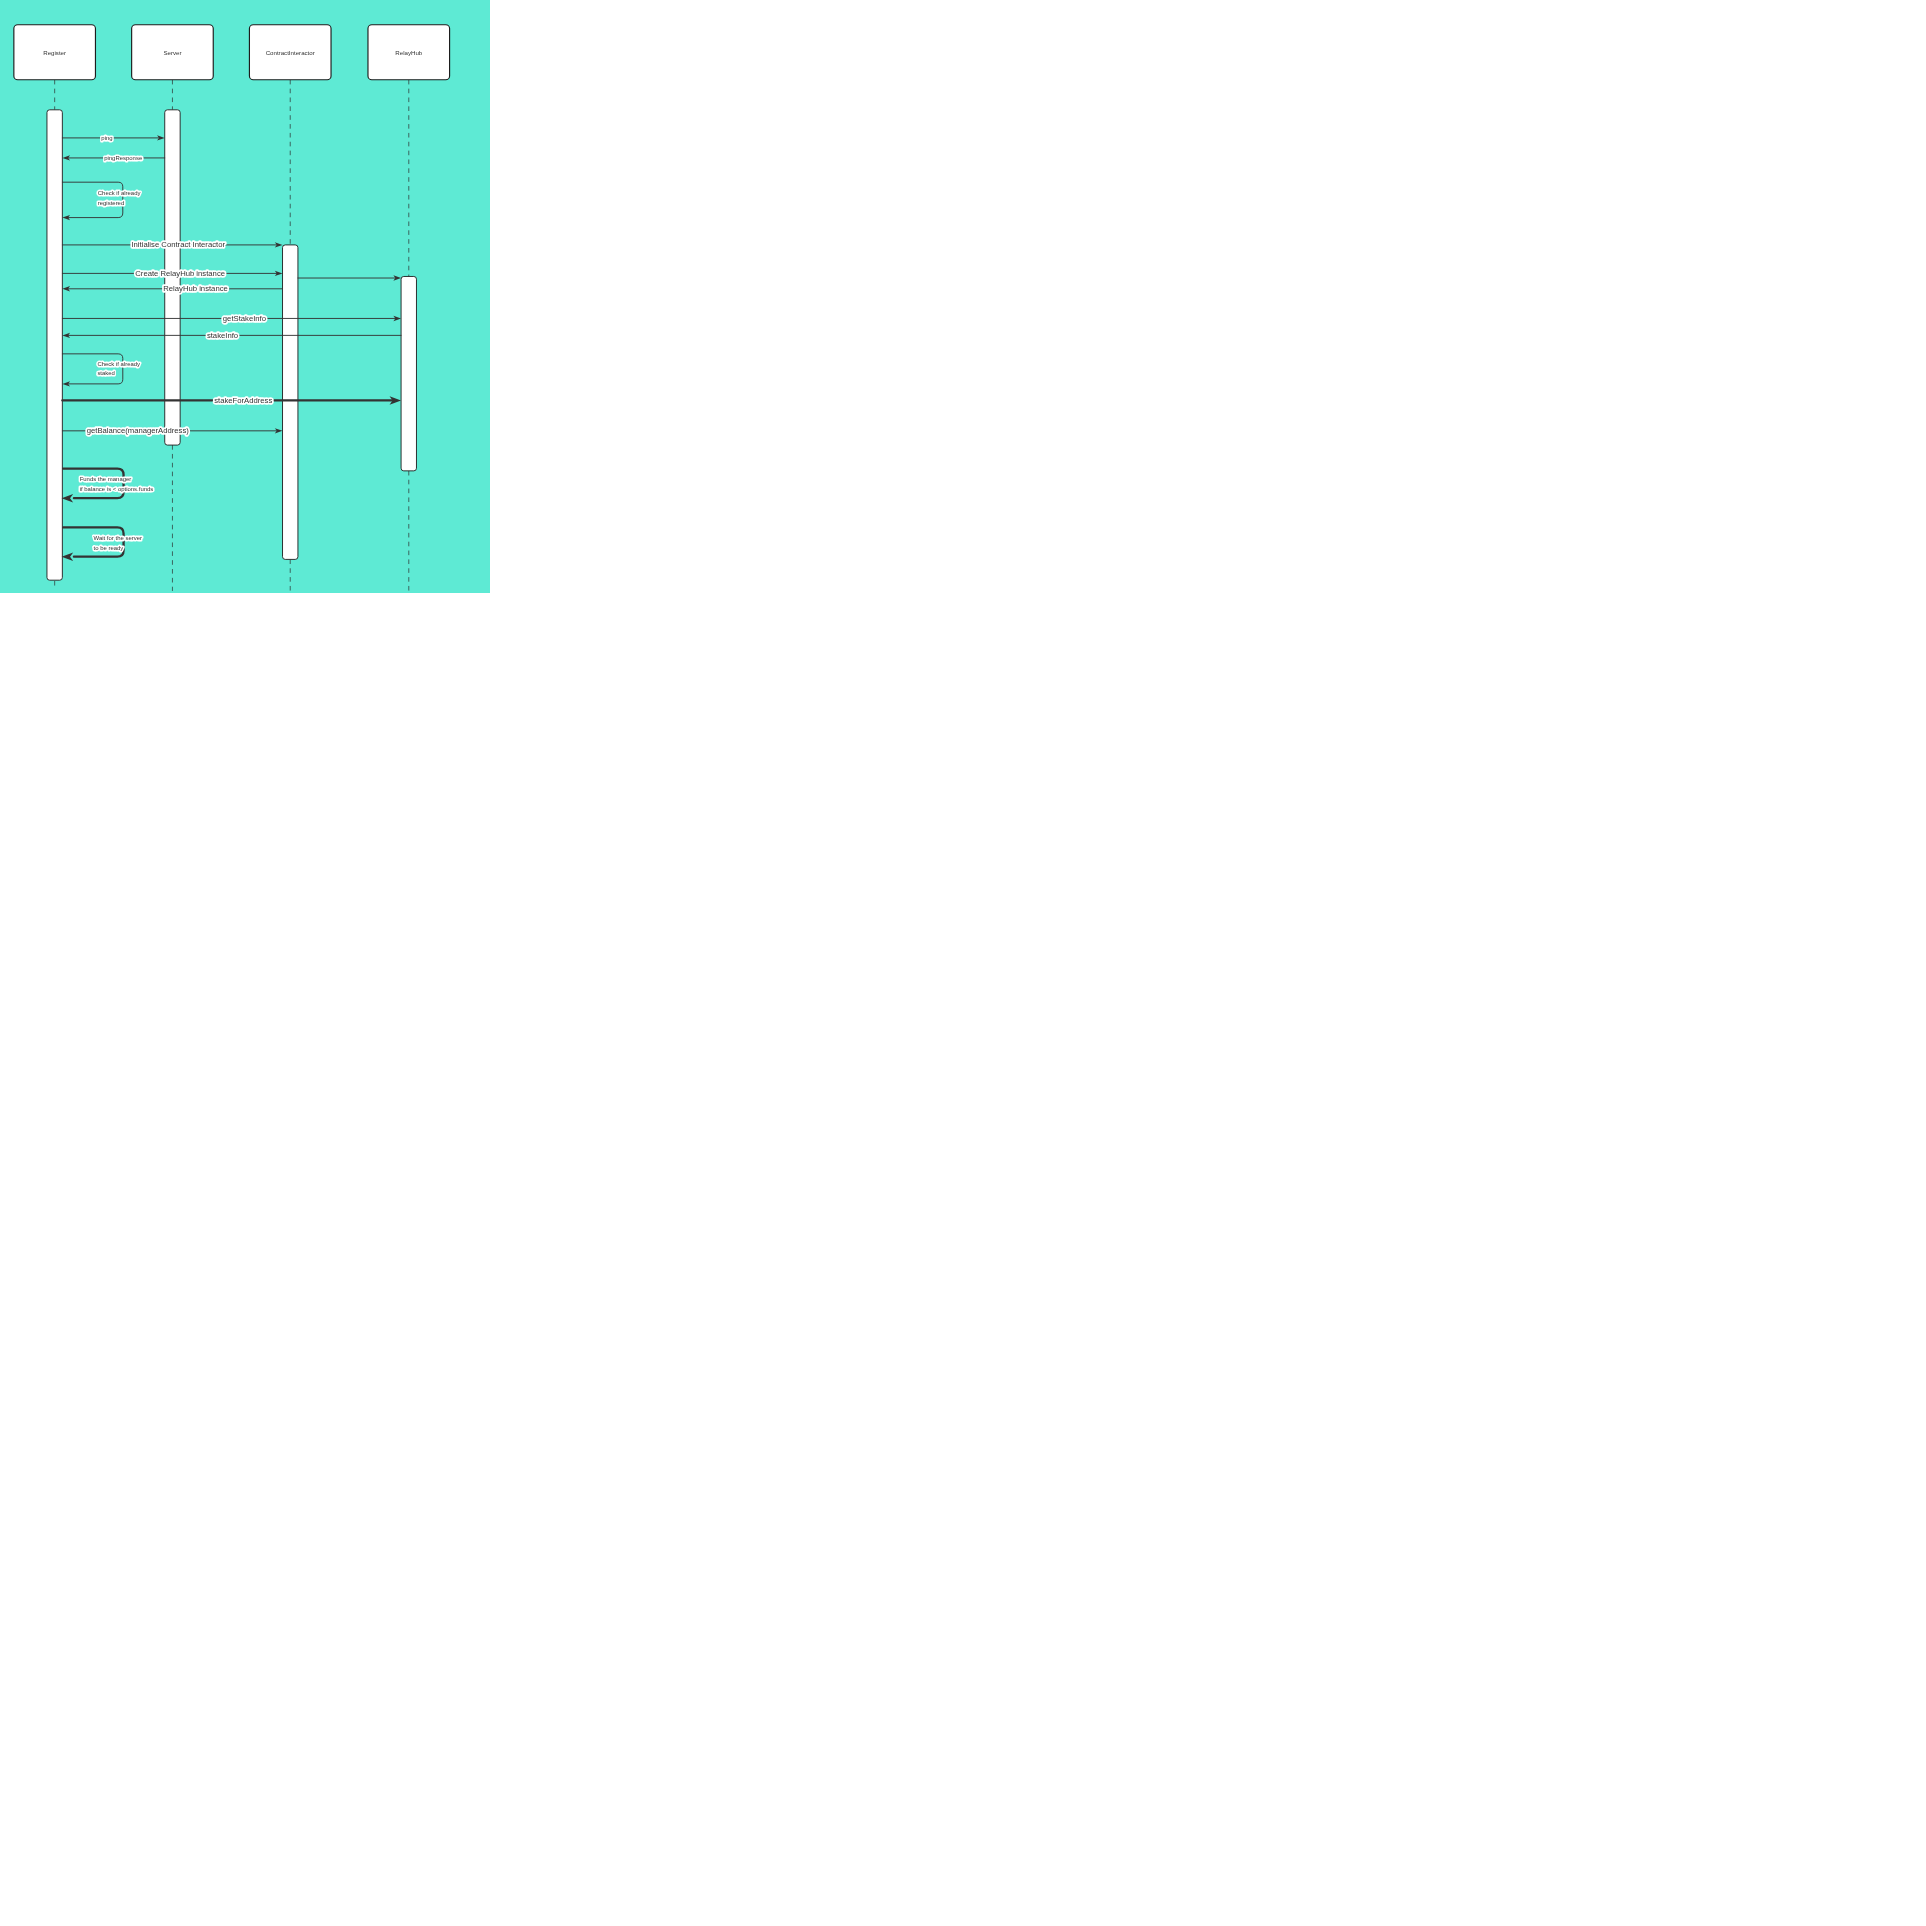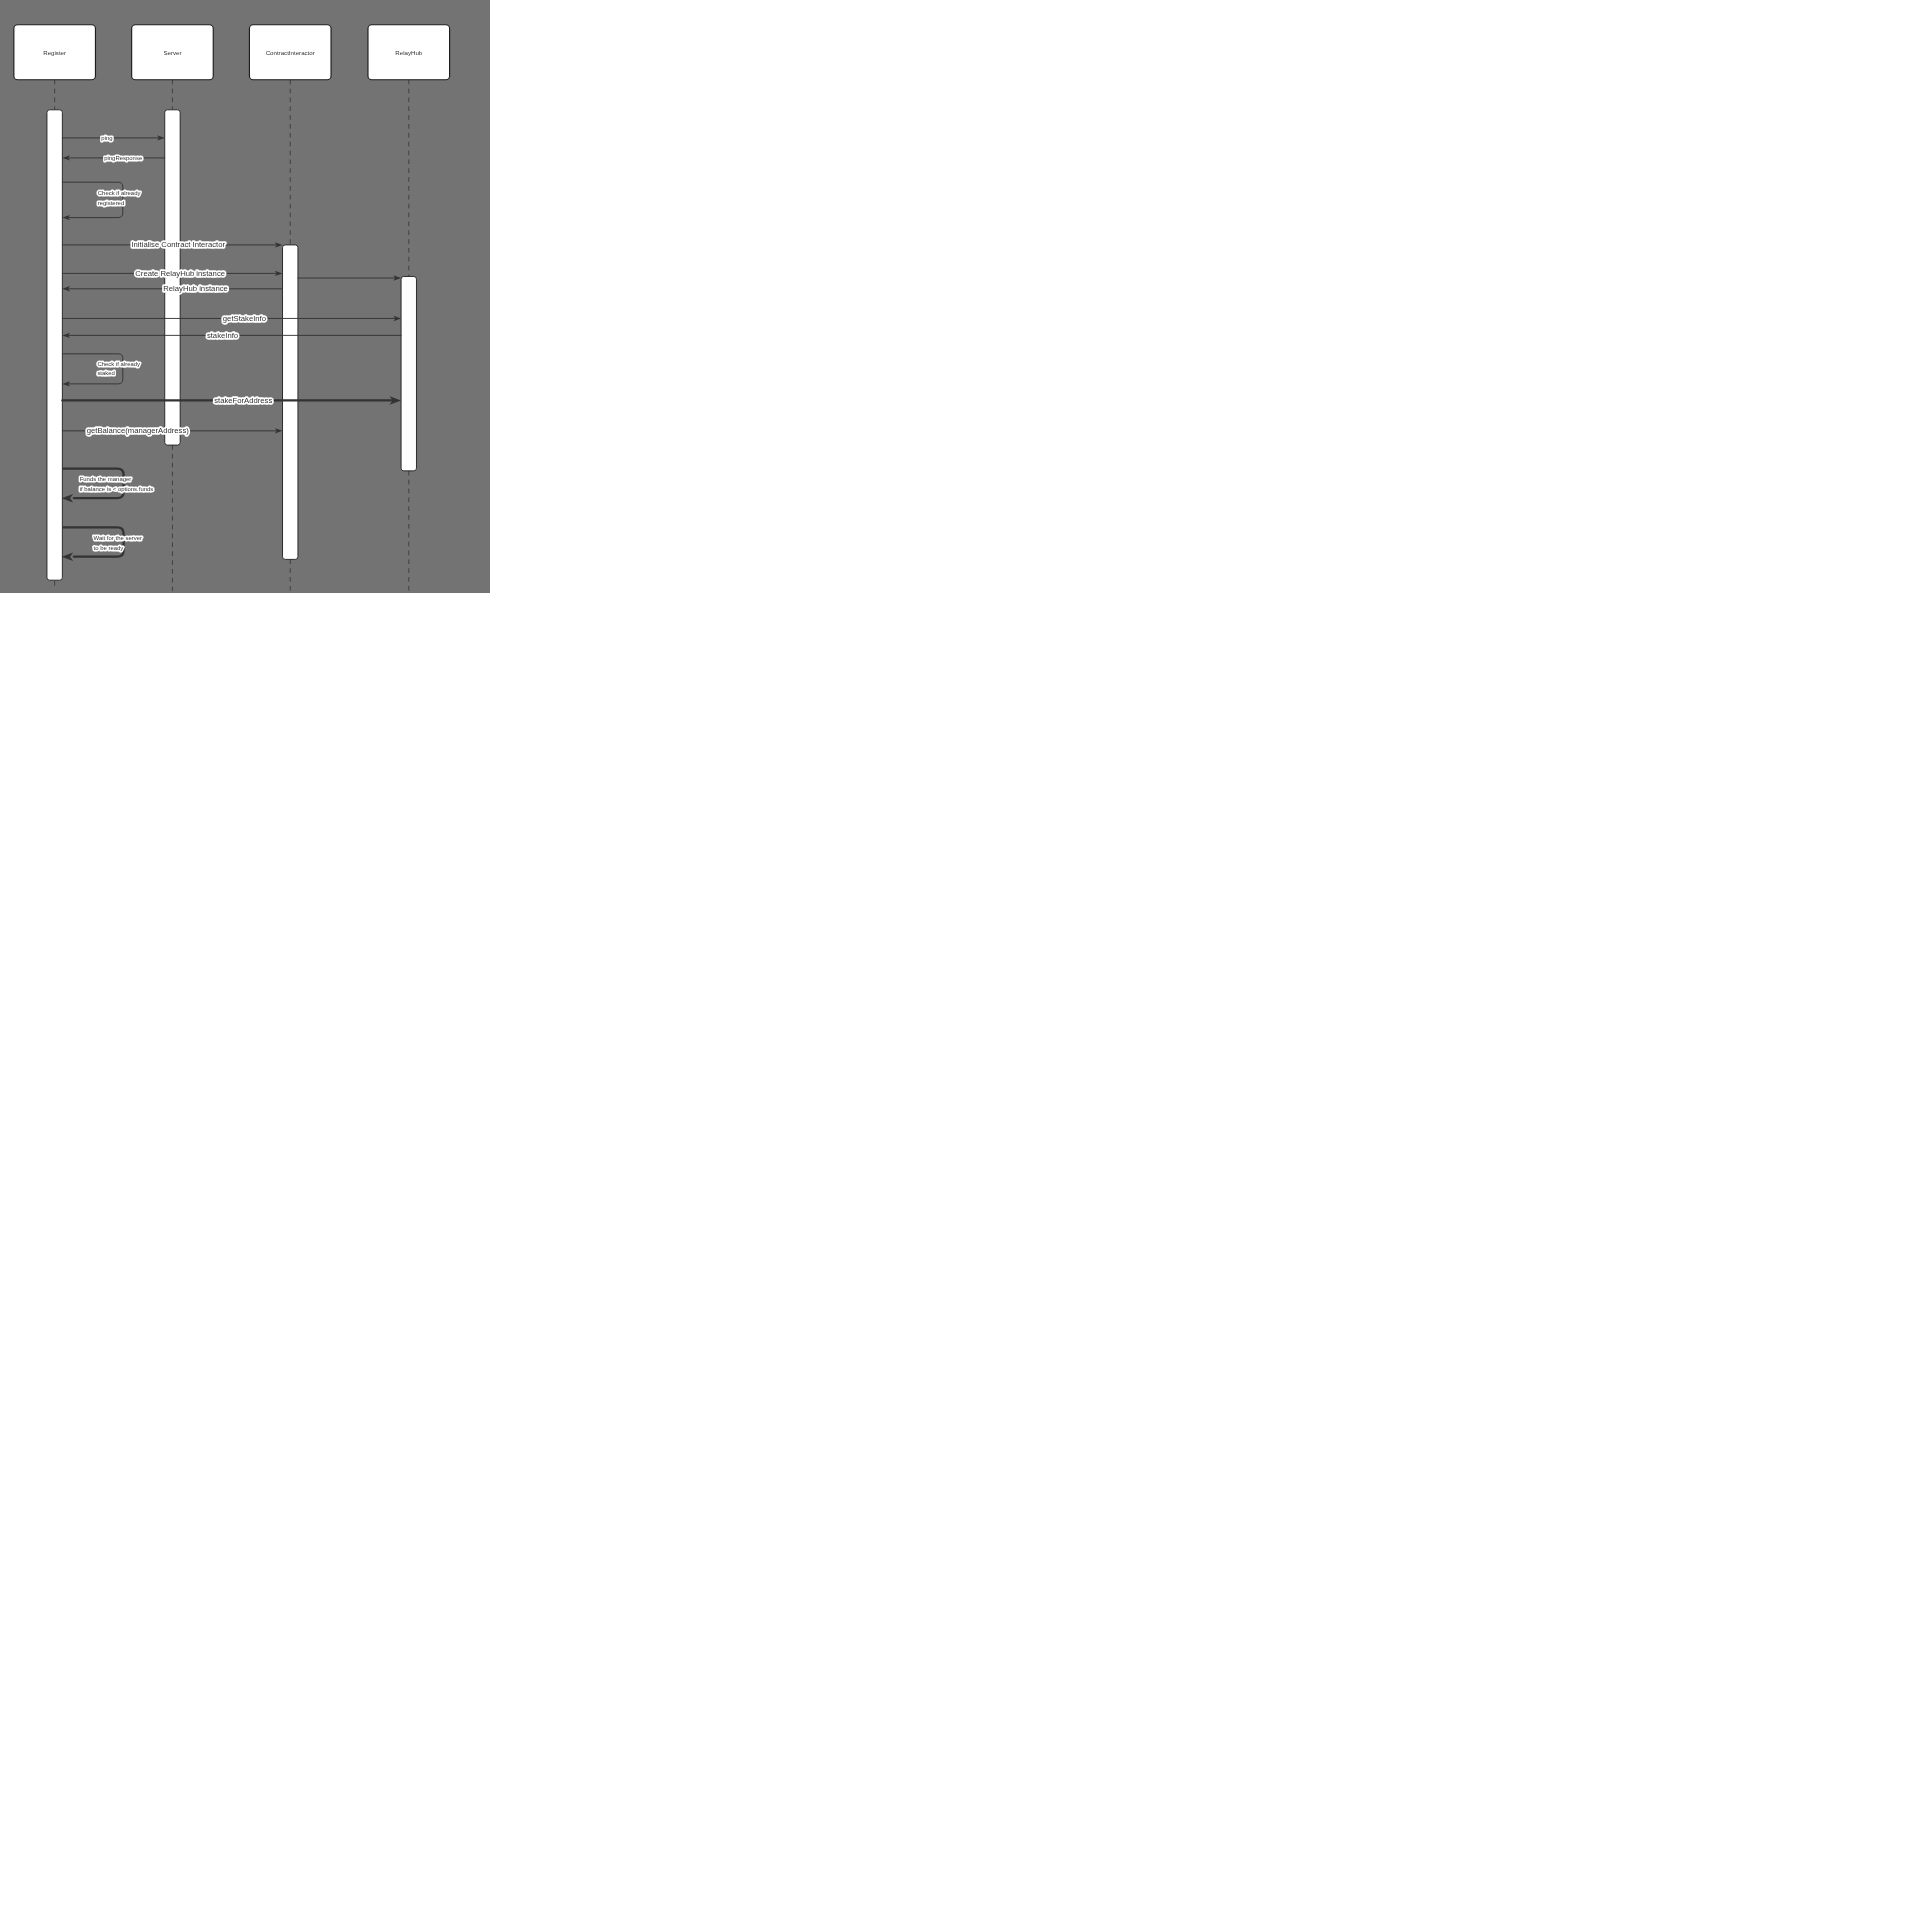--- a/index.html
+++ b/index.html
@@ -1,16 +1,16 @@
 <!DOCTYPE html>
 <html style="font-size:6.2px"><head>
 <meta charset="utf-8">
 <style>
   html,body{margin:0;padding:0;background:#ffffff;}
-  .stage{width:490px;height:593px;position:relative;background:#737373;
+  .stage{width:490px;height:593px;position:relative;background:#5eead4;
          font-family:"Liberation Sans","DejaVu Sans",sans-serif;}
   svg{display:block;}
   .life{stroke:#2b2b2b;stroke-width:1.8;stroke-dasharray:12 11;fill:none;}
   .pbox{fill:#ffffff;stroke:#1d1d1d;stroke-width:3;}
   .bar{fill:#ffffff;stroke:#222222;stroke-width:2.4;}
   .msg{stroke:#333333;stroke-width:2.4;fill:none;stroke-linecap:round;}
   .msgb{stroke:#333333;stroke-width:6;fill:none;stroke-linecap:round;}
   .ah{fill:#333333;stroke:none;}
   .ptext{font-size:16px;fill:#333333;text-anchor:middle;dominant-baseline:central;}
   .mlg{font-size:20px;fill:#333333;text-anchor:middle;dominant-baseline:central;

